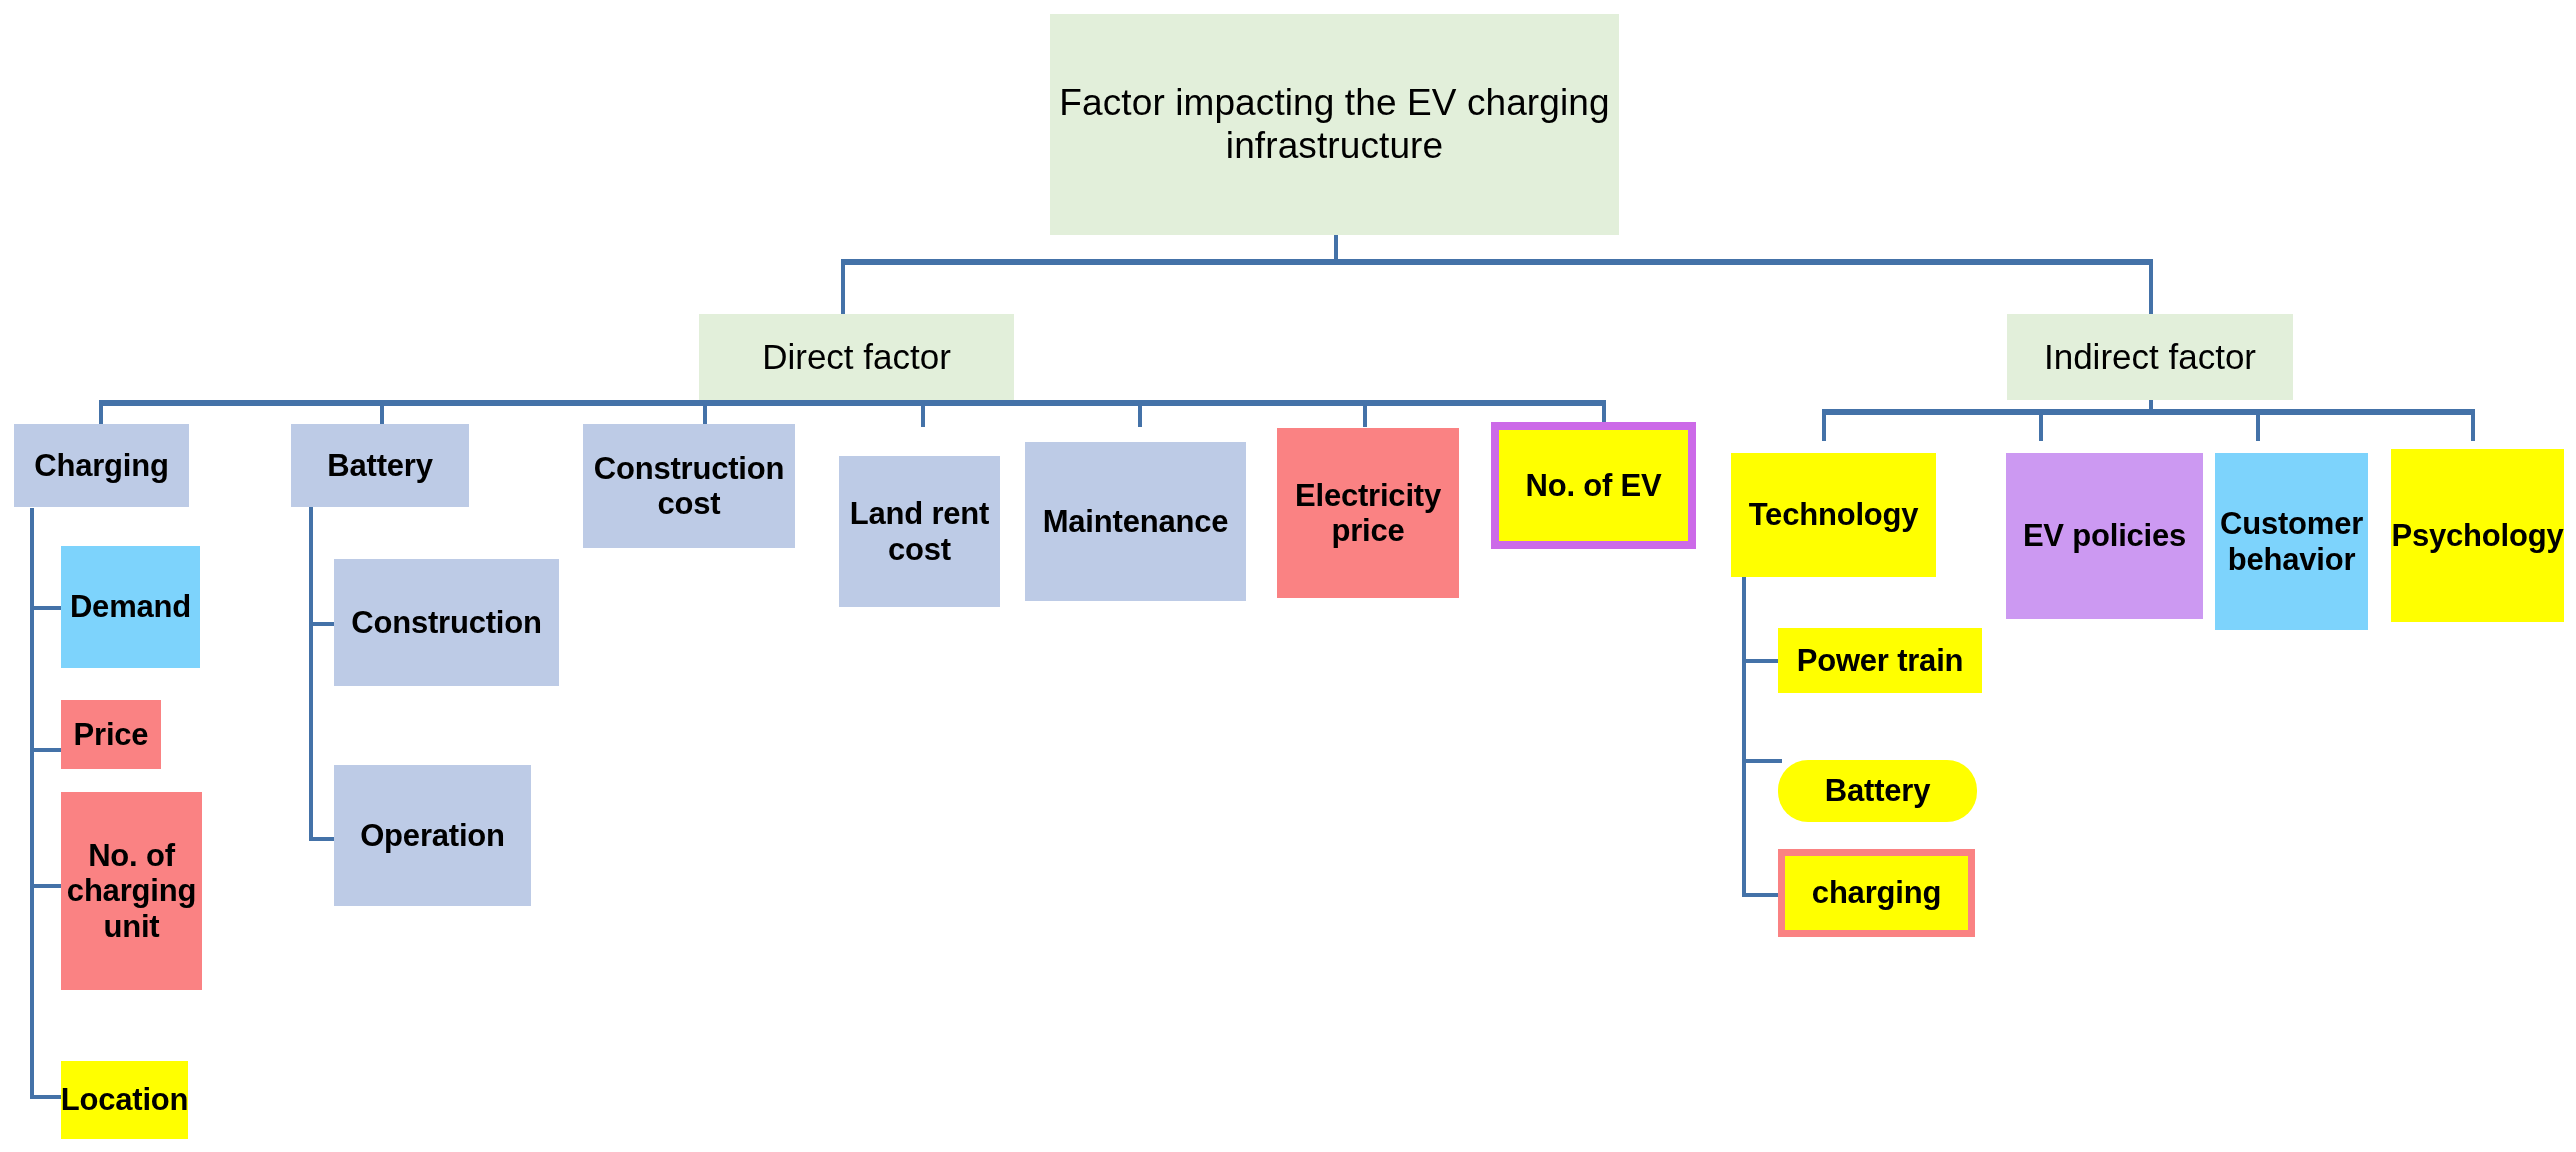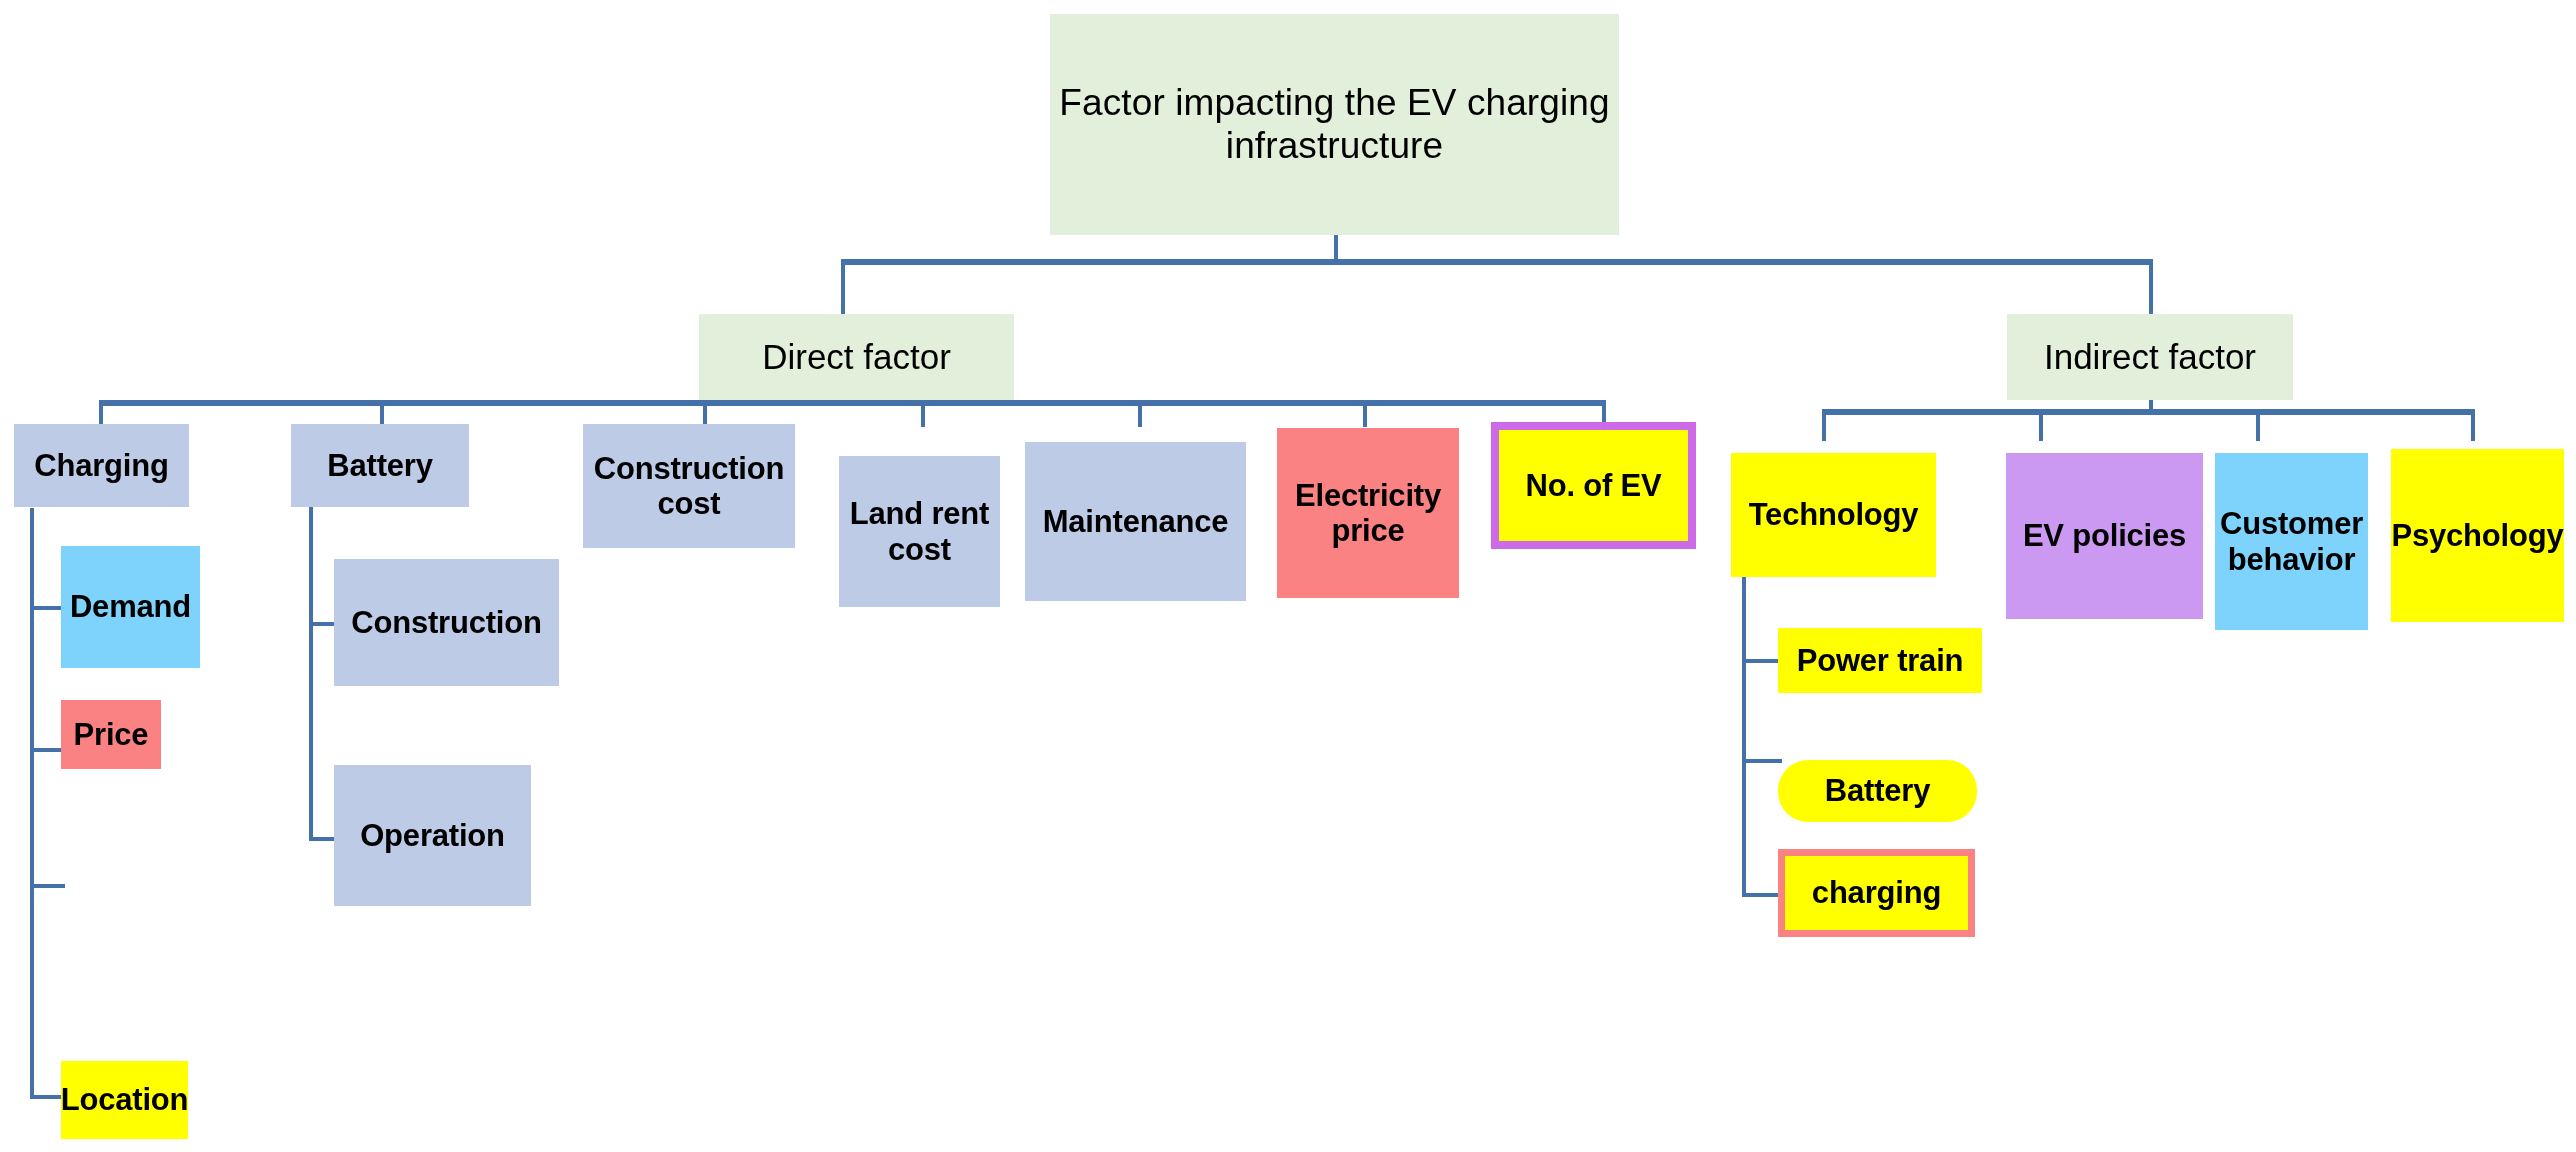--- a/index.html
+++ b/index.html
@@ -137,20 +137,22 @@
 
   <div class="node leaf fill-salmon" style="left:1277px; top:428px; width:182px; height:170px;">Electricity
 price</div>
 
   <div class="node leaf fill-yellow outline-magenta" style="left:1491px; top:422px; width:205px; height:127px;">No. of EV</div>
 
   <div class="node leaf fill-cyan" style="left:61px; top:546px; width:139px; height:122px;">Demand</div>
 
   <div class="node leaf fill-salmon" style="left:61px; top:700px; width:100px; height:69px;">Price</div>
 
+  <div class="node leaf fill-salmon" style="left:61px; top:792px; width:141px; height:198px;">No. of
+charging unit</div>
 
   <div class="node leaf fill-yellow" style="left:61px; top:1061px; width:127px; height:78px;">Location</div>
 
   <div class="node leaf fill-bluegray" style="left:334px; top:559px; width:225px; height:127px;">Construction</div>
 
   <div class="node leaf fill-bluegray" style="left:334px; top:765px; width:197px; height:141px;">Operation</div>
 
   <div class="node leaf fill-yellow" style="left:1731px; top:453px; width:205px; height:124px;">Technology</div>
 
   <div class="node leaf fill-purple" style="left:1983px; top:453px; width:197px; height:166px;">EV policies</div>

